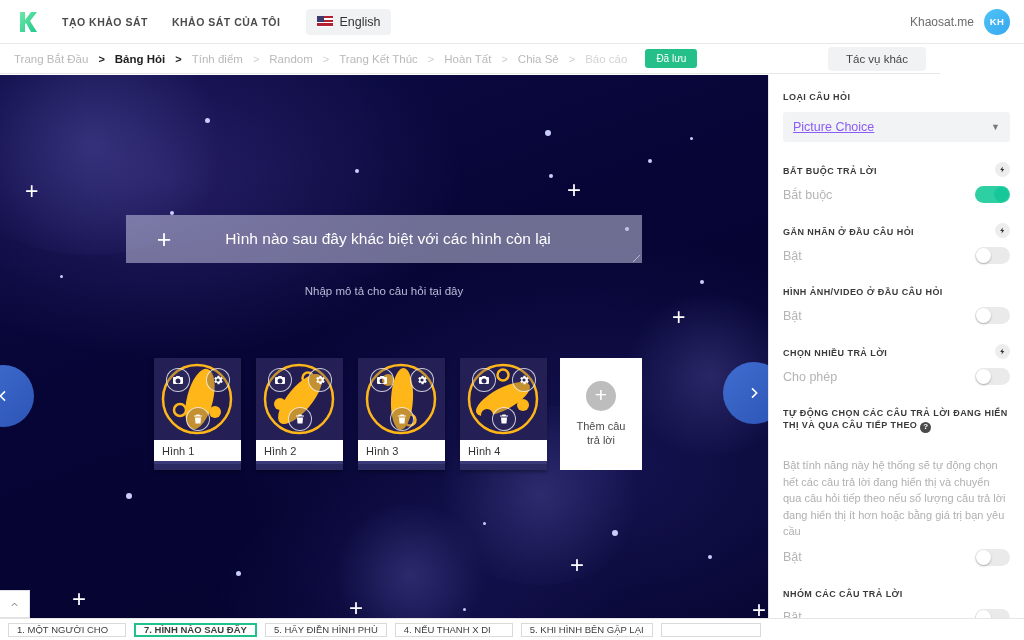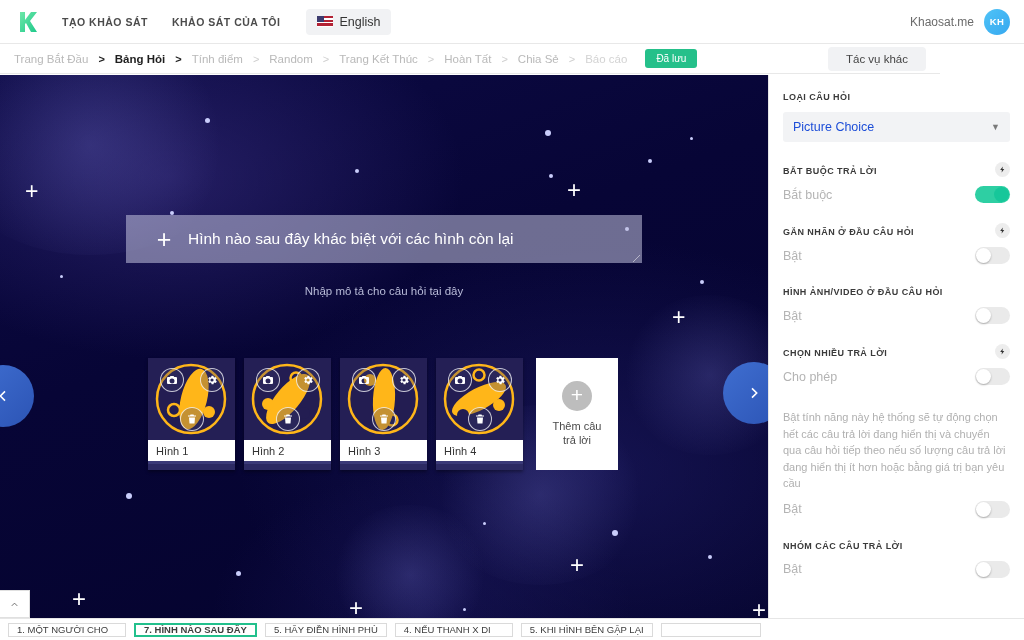--- a/index.html
+++ b/index.html
@@ -92,39 +92,40 @@
   .qtitle-bar {
     position: absolute; left: 126px; top: 140px; width: 516px; height: 48px;
     background: rgba(190,190,220,.56);
     display: flex; align-items: center; padding: 0 14px;
   }
   .qtitle-plus {
     color: #fff; font-size: 25px; font-weight: 300; width: 48px; text-align: center;
     line-height: 1; cursor: pointer;
   }
   .qtitle-text {
-    flex: 1; text-align: left; color: #fff; font-size: 15.5px;
+    flex: 1; text-align: center; color: #fff; font-size: 15.5px;
     padding-right: 40px; white-space: nowrap;
   }
   .resize-grip {
     position: absolute; right: 2px; bottom: 1px; width: 7px; height: 7px;
     background: linear-gradient(135deg, transparent 45%, rgba(255,255,255,.5) 45%, rgba(255,255,255,.5) 55%, transparent 55%);
     cursor: nwse-resize;
   }
   .qdesc {
     position: absolute; left: 126px; top: 210px; width: 516px;
     text-align: center; color: #b8bbd8; font-size: 11.5px; cursor: text;
   }
 
   
   .tiles { position: absolute; left: 148px; top: 283px; display: flex; gap: 9px; }
   .tile {
     width: 87px; background: #2c2a63;
     box-shadow: 0 2px 3px rgba(0,0,0,.35);
     cursor: pointer;
+    margin-left: 6px;
   }
   .tile-img {
     width: 87px; height: 82px; position: relative; overflow: hidden;
     background: #241f55;
     display: flex; align-items: center; justify-content: center;
   }
   .tile-img svg { display: block; }
   .tile-icon {
     position: absolute; width: 24px; height: 24px; border-radius: 50%;
     border: 1px solid rgba(255,255,255,.75);
@@ -169,21 +170,21 @@
     padding: 16px 14px 0 14px; overflow: hidden;
   }
   .grp-label {
     font-size: 9px; font-weight: bold; letter-spacing: .45px;
     color: #3a3a3a; text-transform: uppercase; line-height: 1.35;
   }
   .select-box {
     margin-top: 9px; height: 30px; background: #f2f3f5; border-radius: 3px;
     display: flex; align-items: center; padding: 0 10px; cursor: pointer;
   }
-  .select-val { font-size: 12.5px; color: #1d4ed8; }
+  .select-val { font-size: 12.5px; color: #8b5cf6; text-decoration: underline; }
   .caret { margin-left: auto; font-size: 9px; color: #7a7a7a; }
   .row-head { display: flex; align-items: flex-end; }
   .row-head .grp-label { flex: 1; padding-right: 8px; }
   .bolt {
     width: 15px; height: 15px; border-radius: 50%; background: #ededed;
     display: flex; align-items: center; justify-content: center; flex: none;
     cursor: pointer; margin-top: -2px;
   }
   .bolt svg { width: 7px; height: 9px; fill: #333; }
   .toggle-row {
@@ -522,20 +523,23 @@
       </div>
       <div class="toggle-row">
         <span class="toggle-label">Cho phép</span>
         <span class="switch">
             <span class="knob"></span>
           </span>
       </div>
     </div>
 
     <div class="grp">
+      <div class="grp-label">
+        <span>TỰ ĐỘNG CHỌN CÁC CÂU TRẢ LỜI ĐANG HIỂN THỊ VÀ QUA CÂU TIẾP THEO</span><span class="help-dot">?</span>
+      </div>
       <div class="help-text">Bật tính năng này hệ thống sẽ tự động chọn hết các câu trả lời đang hiển thị và chuyển qua câu hỏi tiếp theo nếu số lượng câu trả lời đang hiển thị ít hơn hoặc bằng giá trị bạn yêu cầu</div>
       <div class="toggle-row">
         <span class="toggle-label">Bật</span>
         <span class="switch">
             <span class="knob"></span>
           </span>
       </div>
     </div>
 
     <div class="grp">

